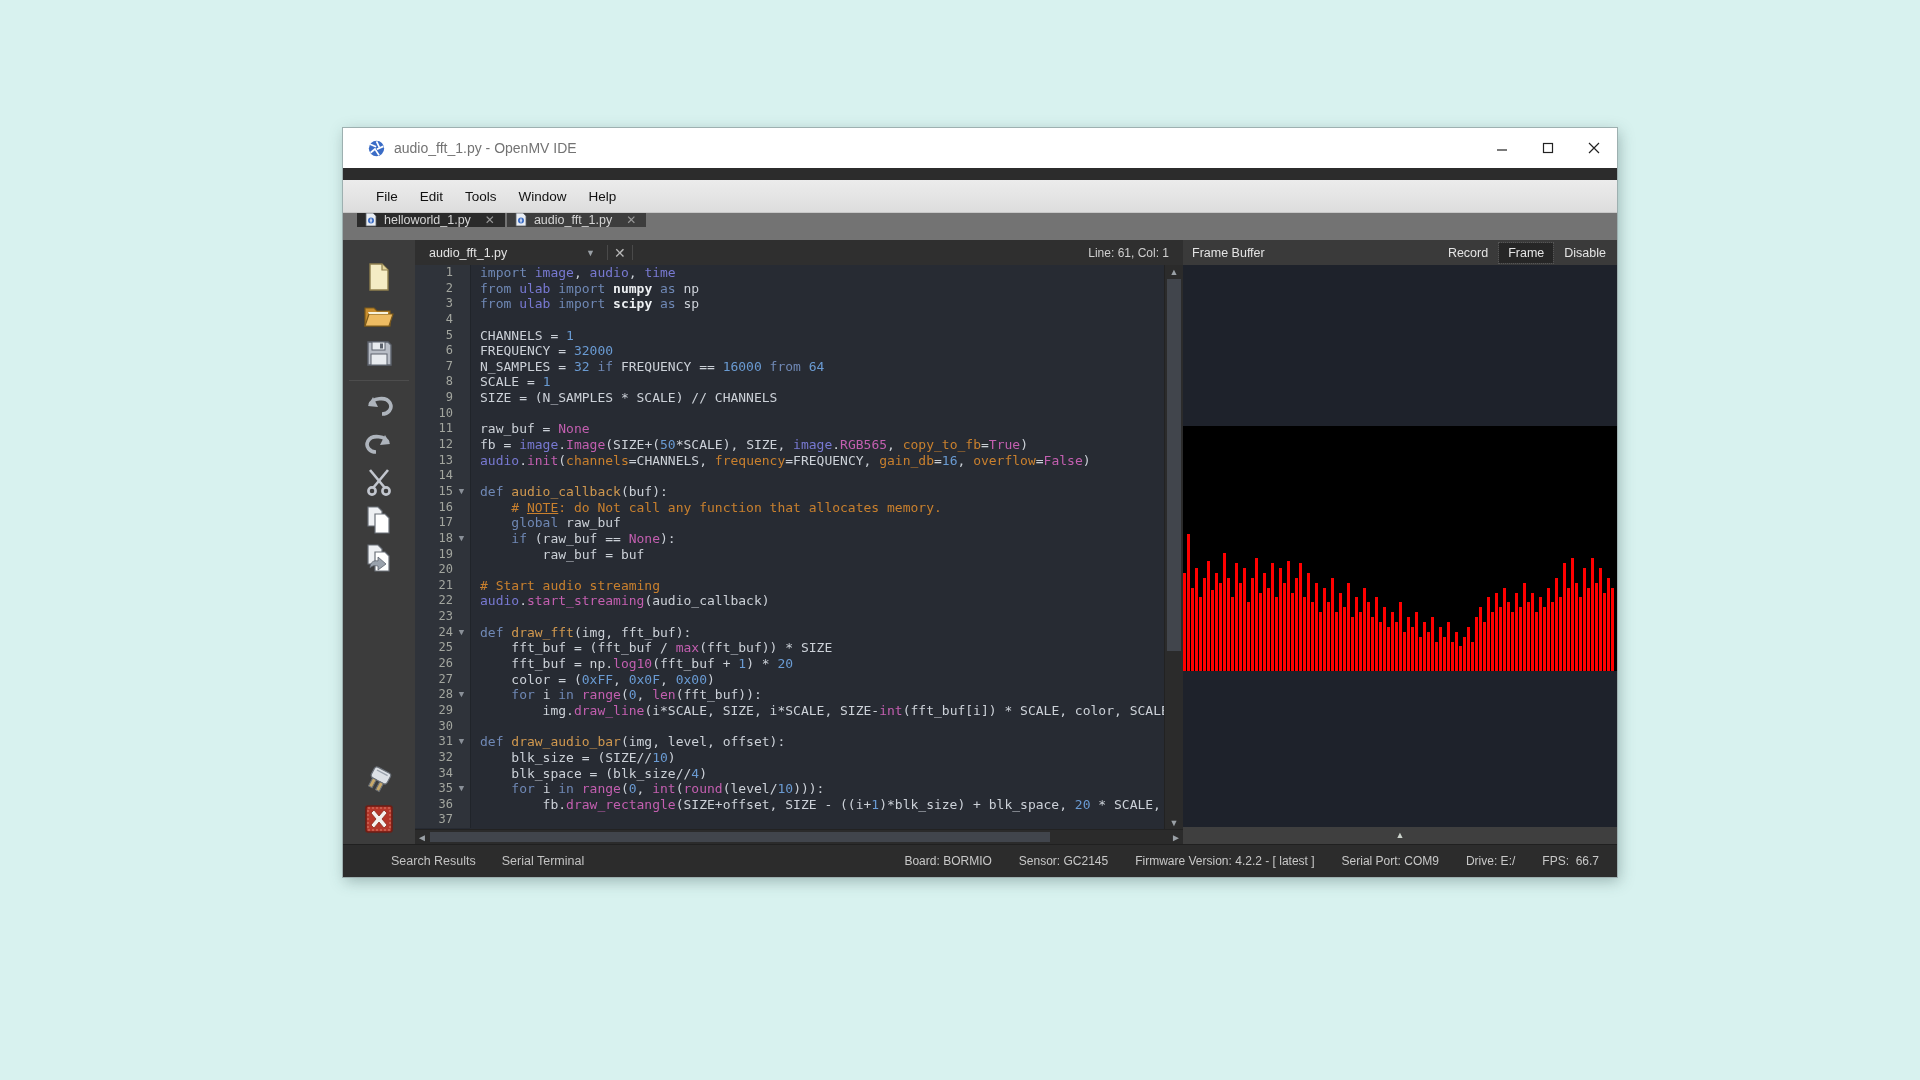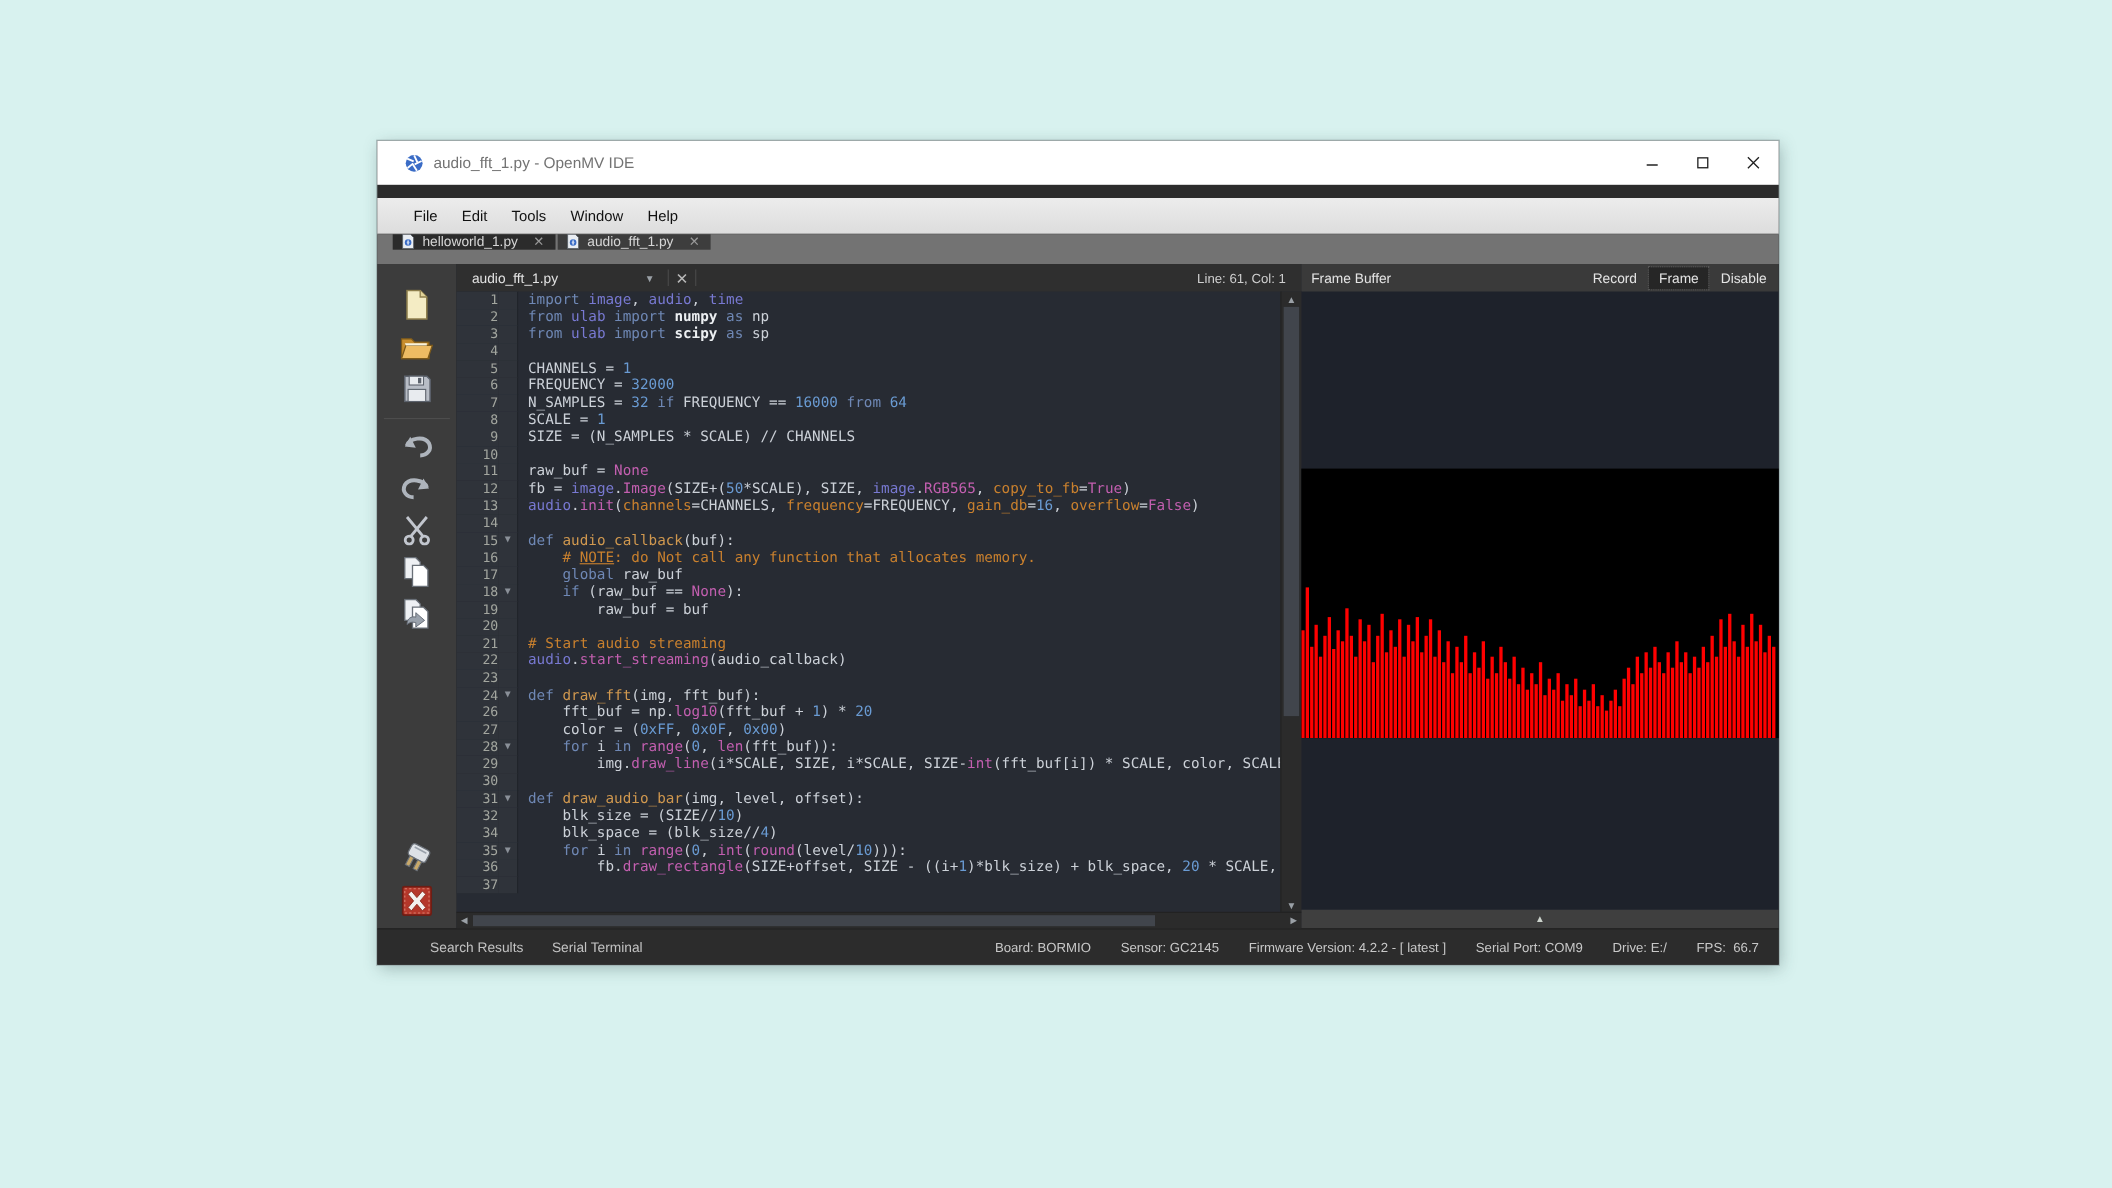--- a/index.html
+++ b/index.html
@@ -285,20 +285,21 @@
             <div class="code-line"><span class="ln">15</span><span class="fold">▼</span><span class="ct"><span class="tok-k">def </span><span class="tok-f">audio_callback</span><span class="tok-w">(buf):</span></span></div>
             <div class="code-line"><span class="ln">16</span><span class="fold"></span><span class="ct"><span class="tok-c">    # </span><span class="tok-cu">NOTE</span><span class="tok-c">: do Not call any function that allocates memory.</span></span></div>
             <div class="code-line"><span class="ln">17</span><span class="fold"></span><span class="ct"><span class="tok-k">    global </span><span class="tok-w">raw_buf</span></span></div>
             <div class="code-line"><span class="ln">18</span><span class="fold">▼</span><span class="ct"><span class="tok-k">    if </span><span class="tok-w">(raw_buf == </span><span class="tok-p">None</span><span class="tok-w">):</span></span></div>
             <div class="code-line"><span class="ln">19</span><span class="fold"></span><span class="ct"><span class="tok-w">        raw_buf = buf</span></span></div>
             <div class="code-line"><span class="ln">20</span><span class="fold"></span><span class="ct"></span></div>
             <div class="code-line"><span class="ln">21</span><span class="fold"></span><span class="ct"><span class="tok-c"># Start audio streaming</span></span></div>
             <div class="code-line"><span class="ln">22</span><span class="fold"></span><span class="ct"><span class="tok-m">audio</span><span class="tok-w">.</span><span class="tok-p">start_streaming</span><span class="tok-w">(audio_callback)</span></span></div>
             <div class="code-line"><span class="ln">23</span><span class="fold"></span><span class="ct"></span></div>
             <div class="code-line"><span class="ln">24</span><span class="fold">▼</span><span class="ct"><span class="tok-k">def </span><span class="tok-f">draw_fft</span><span class="tok-w">(img, fft_buf):</span></span></div>
+            <div class="code-line"><span class="ln">25</span><span class="fold"></span><span class="ct"><span class="tok-w">    fft_buf = (fft_buf / </span><span class="tok-p">max</span><span class="tok-w">(fft_buf)) * SIZE</span></span></div>
             <div class="code-line"><span class="ln">26</span><span class="fold"></span><span class="ct"><span class="tok-w">    fft_buf = np.</span><span class="tok-p">log10</span><span class="tok-w">(fft_buf + </span><span class="tok-n">1</span><span class="tok-w">) * </span><span class="tok-n">20</span></span></div>
             <div class="code-line"><span class="ln">27</span><span class="fold"></span><span class="ct"><span class="tok-w">    color = (</span><span class="tok-n">0xFF</span><span class="tok-w">, </span><span class="tok-n">0x0F</span><span class="tok-w">, </span><span class="tok-n">0x00</span><span class="tok-w">)</span></span></div>
             <div class="code-line"><span class="ln">28</span><span class="fold">▼</span><span class="ct"><span class="tok-k">    for </span><span class="tok-w">i</span><span class="tok-k"> in </span><span class="tok-p">range</span><span class="tok-w">(</span><span class="tok-n">0</span><span class="tok-w">, </span><span class="tok-p">len</span><span class="tok-w">(fft_buf)):</span></span></div>
             <div class="code-line"><span class="ln">29</span><span class="fold"></span><span class="ct"><span class="tok-w">        img.</span><span class="tok-p">draw_line</span><span class="tok-w">(i*SCALE, SIZE, i*SCALE, SIZE-</span><span class="tok-p">int</span><span class="tok-w">(fft_buf[i]) * SCALE, color, SCALE</span></span></div>
             <div class="code-line"><span class="ln">30</span><span class="fold"></span><span class="ct"></span></div>
             <div class="code-line"><span class="ln">31</span><span class="fold">▼</span><span class="ct"><span class="tok-k">def </span><span class="tok-f">draw_audio_bar</span><span class="tok-w">(img, level, offset):</span></span></div>
             <div class="code-line"><span class="ln">32</span><span class="fold"></span><span class="ct"><span class="tok-w">    blk_size = (SIZE//</span><span class="tok-n">10</span><span class="tok-w">)</span></span></div>
             <div class="code-line"><span class="ln">34</span><span class="fold"></span><span class="ct"><span class="tok-w">    blk_space = (blk_size//</span><span class="tok-n">4</span><span class="tok-w">)</span></span></div>
             <div class="code-line"><span class="ln">35</span><span class="fold">▼</span><span class="ct"><span class="tok-k">    for </span><span class="tok-w">i</span><span class="tok-k"> in </span><span class="tok-p">range</span><span class="tok-w">(</span><span class="tok-n">0</span><span class="tok-w">, </span><span class="tok-p">int</span><span class="tok-w">(</span><span class="tok-p">round</span><span class="tok-w">(level/</span><span class="tok-n">10</span><span class="tok-w">))):</span></span></div>
             <div class="code-line"><span class="ln">36</span><span class="fold"></span><span class="ct"><span class="tok-w">        fb.</span><span class="tok-p">draw_rectangle</span><span class="tok-w">(SIZE+offset, SIZE - ((i+</span><span class="tok-n">1</span><span class="tok-w">)*blk_size) + blk_space, </span><span class="tok-n">20</span><span class="tok-w"> * SCALE,</span></span></div>

